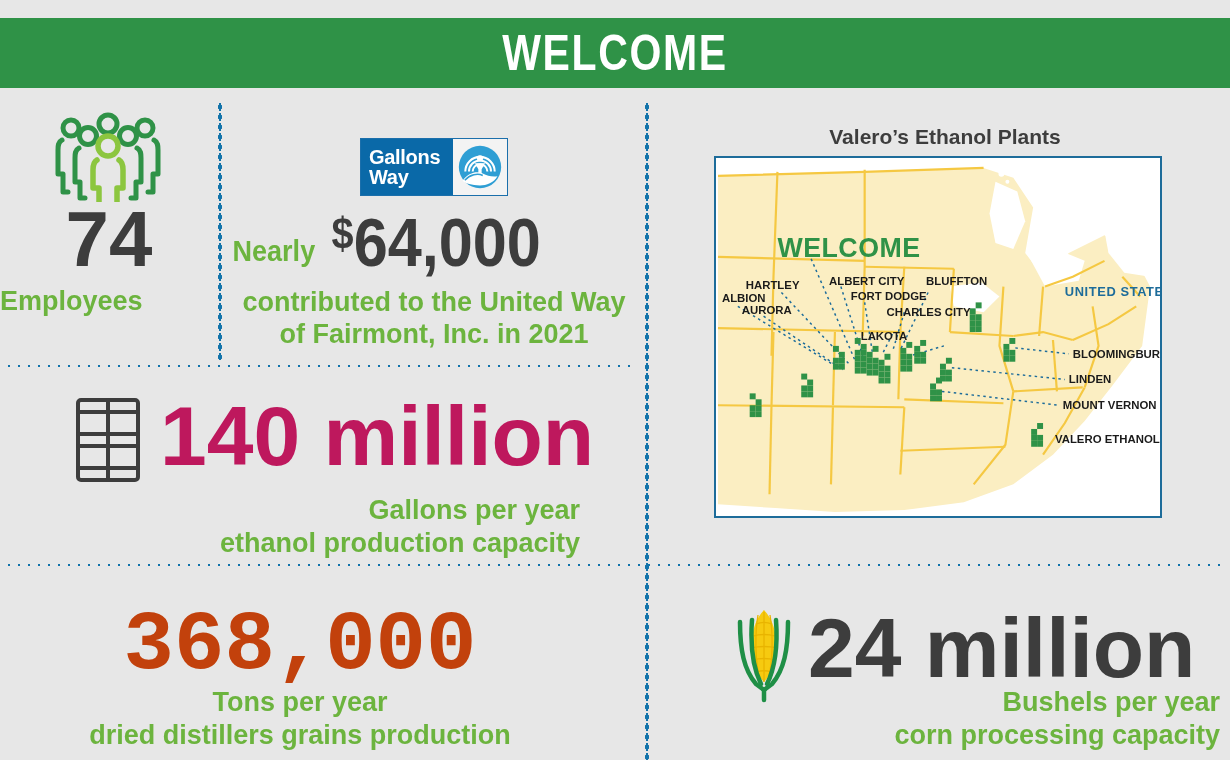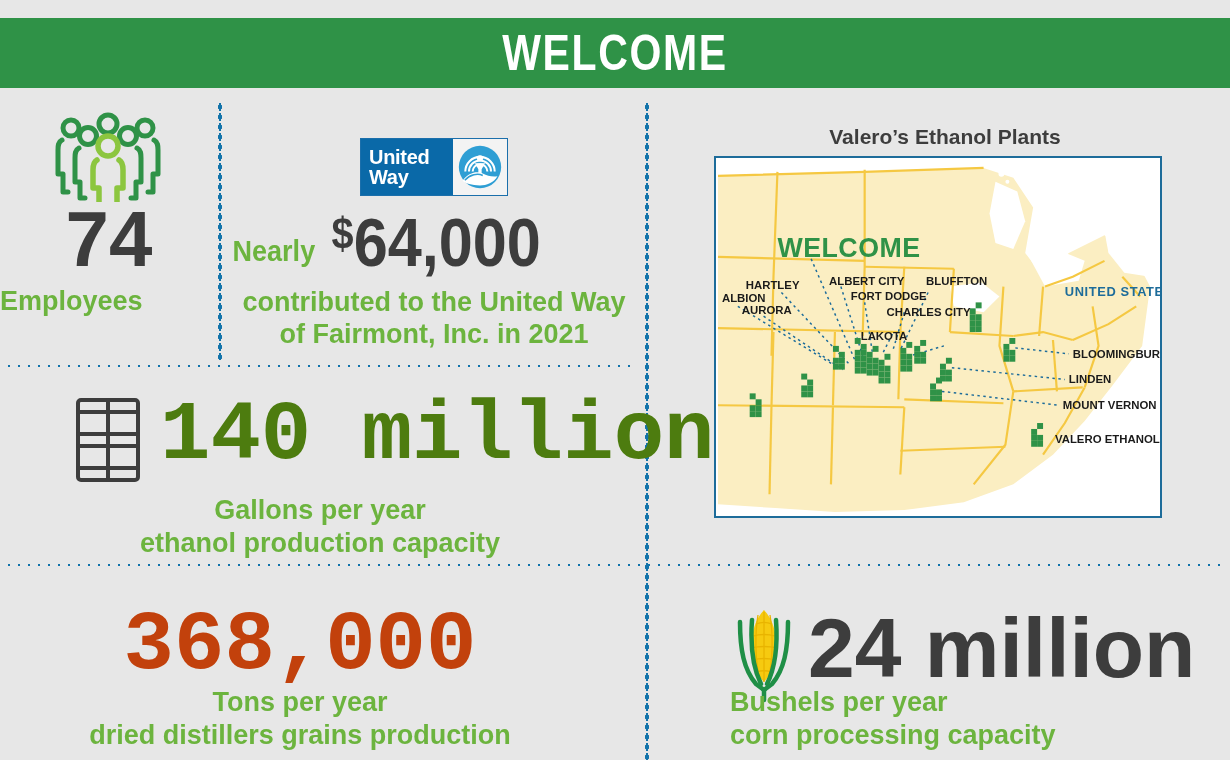--- a/index.html
+++ b/index.html
@@ -84,26 +84,26 @@
     position:absolute;left:0;top:190px;width:412px;text-align:center;
     color:#6cb43e;font-weight:bold;font-size:27px;line-height:1.2;
     font-family:"Liberation Sans Narrow","Liberation Sans",sans-serif;
   }
 
   
   .gallons{position:absolute;left:0;top:356px;width:640px;height:190px;}
   .barrel-icon{position:absolute;left:68px;top:20px;width:80px;height:92px;}
   .gal-num{
     position:absolute;left:160px;top:20px;
-    color:#4d7c0f;font-weight:bold;font-size:84px;line-height:1;
-    font-family:Liberation Mono, monospace;
+    color:#be185d;font-weight:bold;font-size:84px;line-height:1;
+    font-family:Liberation Sans, sans-serif;
     white-space:nowrap;
   }
   .gal-sub{
-    position:absolute;left:60px;top:120px;width:520px;text-align:center;
+    position:absolute;left:60px;top:120px;width:520px;text-align:right;
     color:#6cb43e;font-weight:bold;font-size:27px;line-height:1.22;
     font-family:"Liberation Sans Narrow","Liberation Sans",sans-serif;
   }
 
   
   .tons{position:absolute;left:0;top:556px;width:640px;height:204px;}
   .tons-num{
     position:absolute;left:0;top:30px;width:600px;text-align:center;
     color:#c2410c;font-weight:bold;font-size:84px;line-height:1;
     font-family:Liberation Mono, monospace;
@@ -117,21 +117,21 @@
   
   .bushels{position:absolute;left:660px;top:556px;width:570px;height:204px;}
   .corn-icon{position:absolute;left:68px;top:30px;width:72px;height:100px;}
   .bush-num{
     position:absolute;left:148px;top:32px;
     color:#3d3d3d;font-weight:bold;font-size:84px;line-height:1;
     font-family:"Liberation Sans Narrow","Liberation Sans",sans-serif;
     white-space:nowrap;
   }
   .bush-sub{
-    position:absolute;left:70px;top:112px;width:490px;text-align:left;
+    position:absolute;left:70px;top:112px;width:490px;text-align:right;
     color:#6cb43e;font-weight:bold;font-size:27px;line-height:1.22;
     font-family:"Liberation Sans Narrow","Liberation Sans",sans-serif;
   }
 
   
   .map-wrap{position:absolute;left:660px;top:78px;width:570px;height:460px;}
   .map-title{
     position:absolute;left:0;top:30px;width:570px;text-align:center;
     color:#3d3d3d;font-weight:bold;font-size:21px;line-height:1;
   }
@@ -176,21 +176,21 @@
         </g>
       </svg>
     </div>
     <div class="emp-num">74</div>
     <div class="emp-lab">Employees</div>
   </div>
 
   <div class="uw">
     <div class="uw-logo">
       <div class="uw-logo-text">
-        <span>United</span>
+        <span>Gallons</span>
         <span>Way</span>
       </div>
       <div class="uw-logo-mark">
         <svg viewBox="0 0 50 50" width="46" height="46">
           <circle cx="25" cy="25" r="23" fill="#2e9ed4"></circle>
           <path d="M9 30 A16 16 0 0 1 41 30" fill="none" stroke="#ffffff" stroke-width="2.2"></path>
           <path d="M13 30 A12 12 0 0 1 37 30" fill="none" stroke="#ffffff" stroke-width="2.2"></path>
           <path d="M17 30 A8 8 0 0 1 33 30" fill="none" stroke="#ffffff" stroke-width="2.2"></path>
           <circle cx="25" cy="15.5" r="3.4" fill="#ffffff"></circle>
           <path d="M19.5 21 L30.5 21 L26.8 27.5 L26.8 33 L23.2 33 L23.2 27.5 Z" fill="#ffffff"></path>

